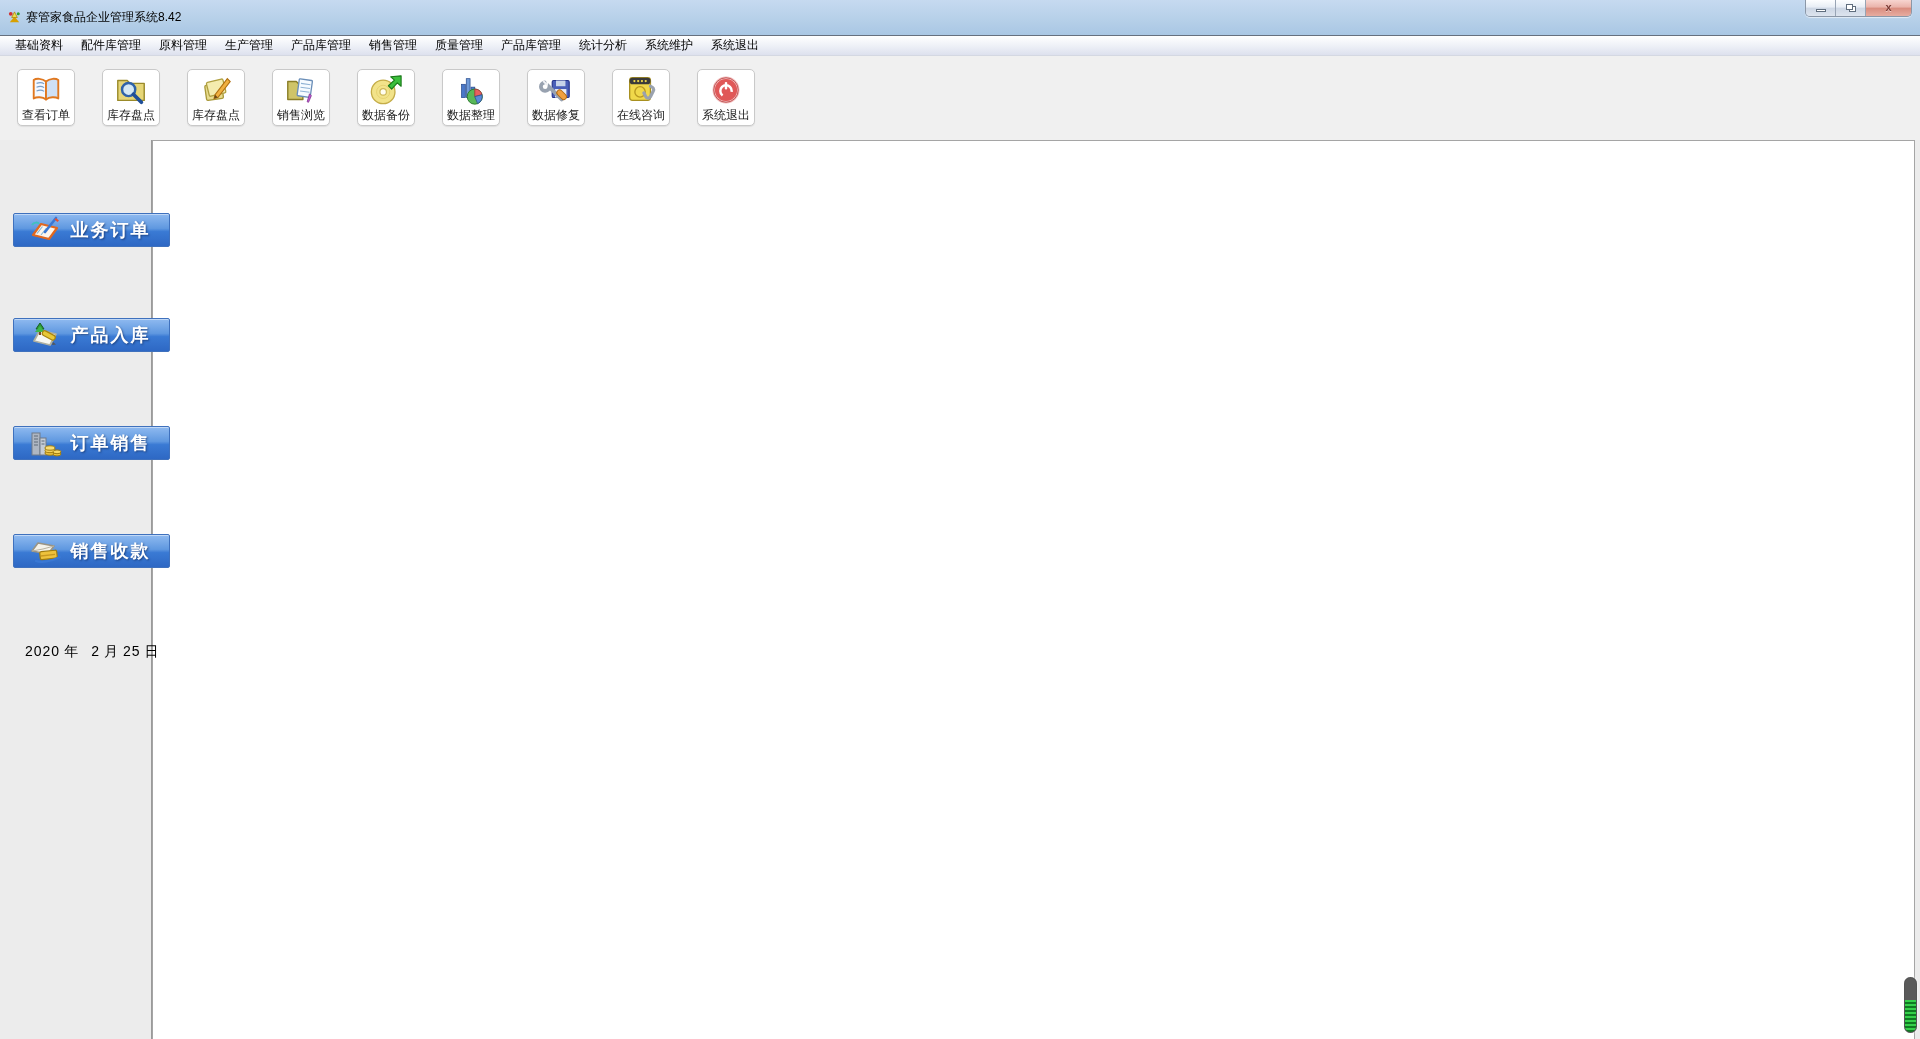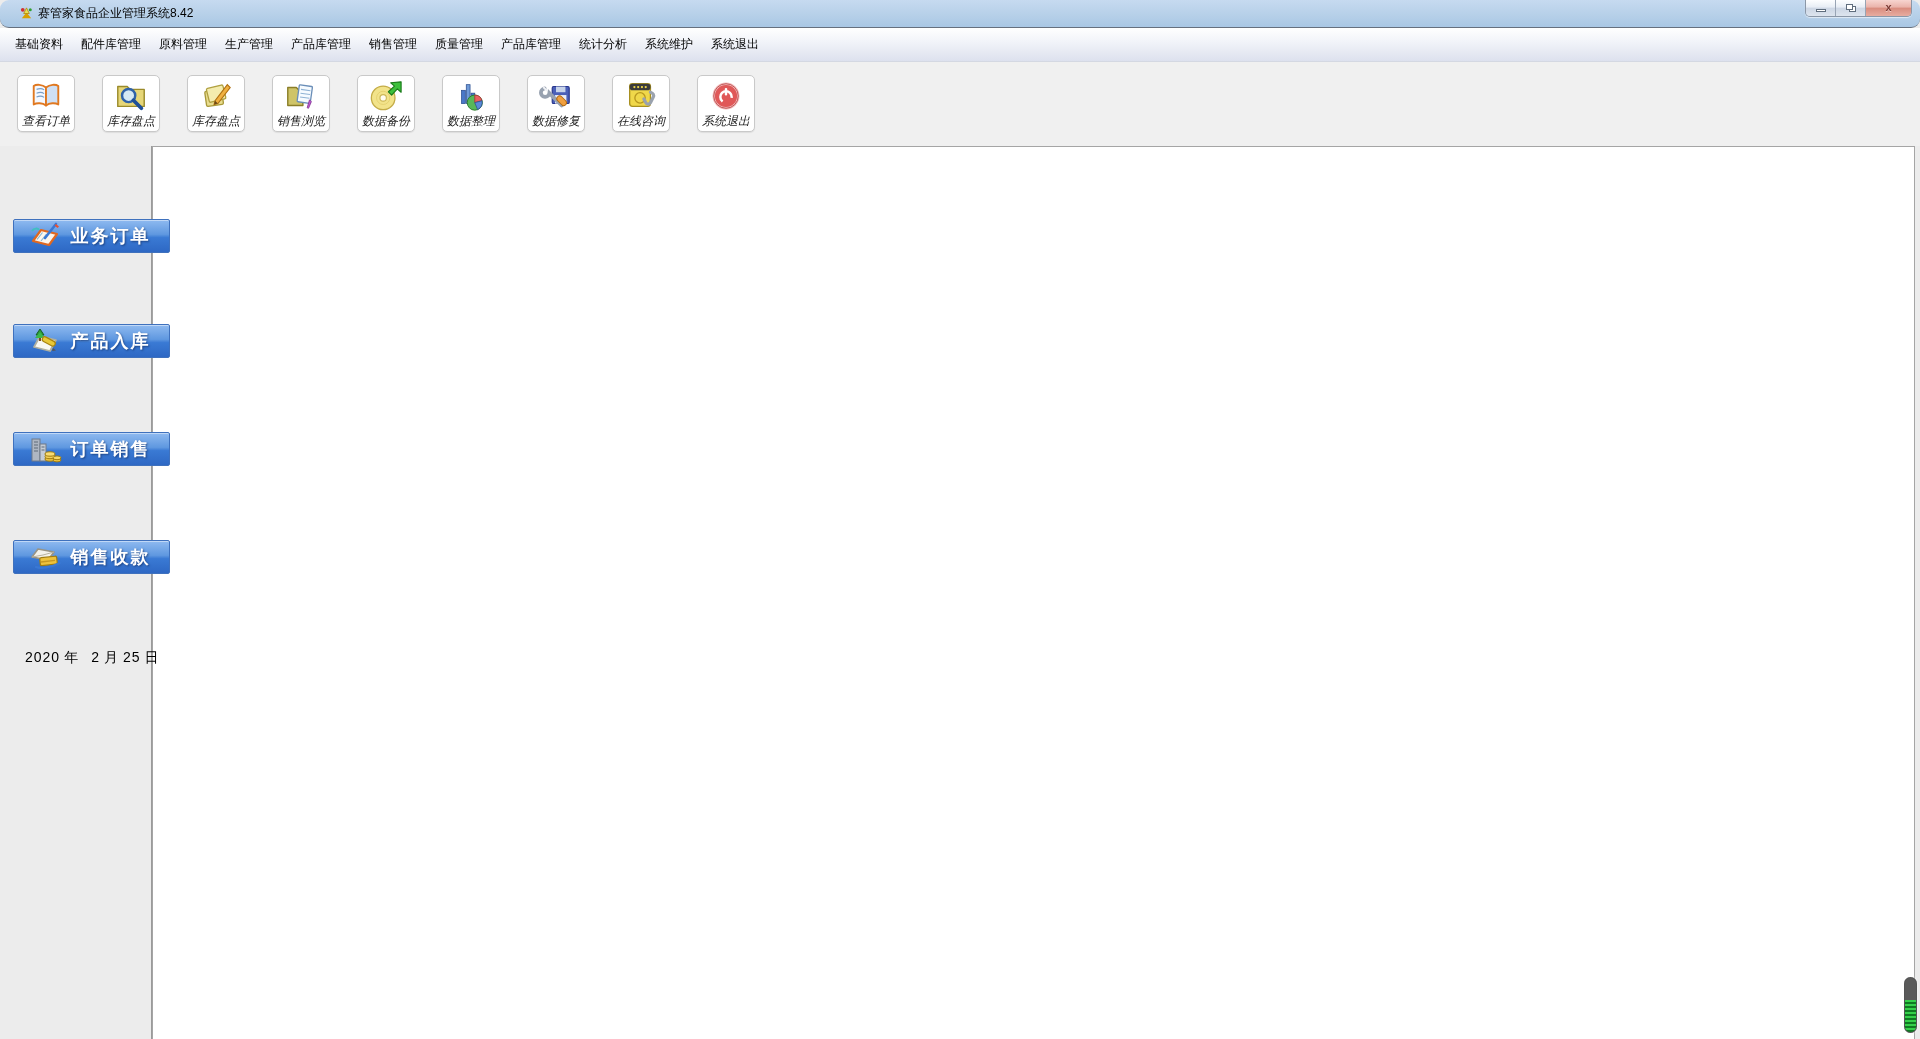--- a/index.html
+++ b/index.html
@@ -5,23 +5,23 @@
   * { margin:0; padding:0; box-sizing:border-box; }
   html,body { width:1920px; height:1039px; overflow:hidden; }
   body {
     font-family:"Liberation Sans","DejaVu Sans",sans-serif;
     background:#ececec; position:relative;
     -webkit-font-smoothing:antialiased;
   }
 
   
   .titlebar {
-    height:28px; background:linear-gradient(180deg,#c6daf0 0%,#b5cfe8 60%,#a9c7e4 100%);
+    height:36px; background:linear-gradient(180deg,#c6daf0 0%,#b5cfe8 60%,#a9c7e4 100%);
     border-bottom:1px solid #66707e;
-    display:flex; align-items:center; padding-left:19px; position:relative;border-radius:9px;
+    display:flex; align-items:center; padding-left:7px; position:relative;
   }
   .titlebar .app-icon { width:15px; height:15px; margin-right:4px; }
   .titlebar .title-text { font-size:12px; color:#000; line-height:17px; }
 
   .win-controls {
     position:absolute; top:0; right:8px; display:flex; height:17px;
     border:1px solid #8b97a7; border-top:none; border-radius:0 0 5px 5px;
     overflow:hidden; box-shadow:0 1px 1px rgba(255,255,255,.6);
   }
   .win-btn {
@@ -35,37 +35,36 @@
   }
   .glyph-min { position:absolute; left:10px; top:9px; width:10px; height:3px;
     background:#fff; border:1px solid #5f6d7d; }
   .glyph-restore { position:absolute; left:10px; top:4px; width:7px; height:6px;
     background:#fff; border:1px solid #5f6d7d; box-shadow:3px 2px 0 -1px #fff,3px 2px 0 0 #5f6d7d; }
   .glyph-close { position:absolute; left:0; top:1px; width:100%; text-align:center;
     font-size:11px; font-weight:bold; color:#7c3a34; text-shadow:0 1px 0 rgba(255,255,255,.5); }
 
   
   .menubar {
-    height:34px; background:linear-gradient(180deg,#ffffff 0%,#f2f4f9 40%,#dde1ee 100%);
+    height:20px; background:linear-gradient(180deg,#ffffff 0%,#f2f4f9 40%,#dde1ee 100%);
     border-bottom:1px solid #d4d8e2;
     display:flex; align-items:center; padding-left:6px;
   }
   .menu-item { font-size:12px; color:#000; padding:0 9px; line-height:23px; cursor:default; }
 
   
   .toolbar {
     height:84px; background:#f0f0f0; padding:13px 0 0 17px;
     display:flex; gap:27px; align-items:flex-start;
   }
   .tool-btn {
     width:58px; height:57px; background:#ffffff; border:1px solid #c9c9c9;
     border-radius:5px; display:flex; flex-direction:column; align-items:center;
     justify-content:flex-start; padding-top:3px; cursor:pointer;
     box-shadow:0 1px 1px rgba(0,0,0,.08);
-    font-style:italic;
   }
   .tool-btn svg { width:34px; height:34px; display:block; }
   .tool-label { font-size:12px; color:#1a1a1a; line-height:16px; white-space:nowrap; }
 
   
   .content-row { display:flex; height:912px; }
   .sidebar {
     width:152px; background:#ececec; border-right:1px solid #9a9a9a;
     position:relative; flex:none;
   }

